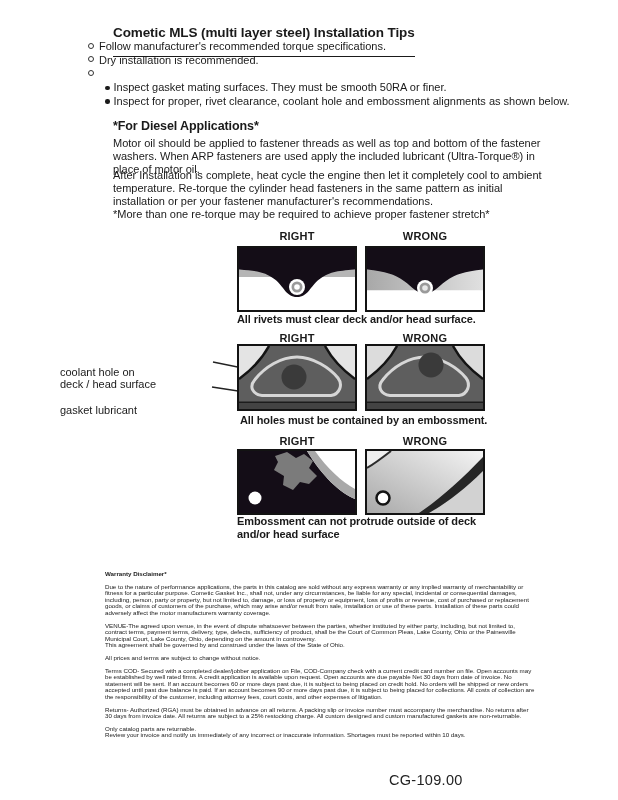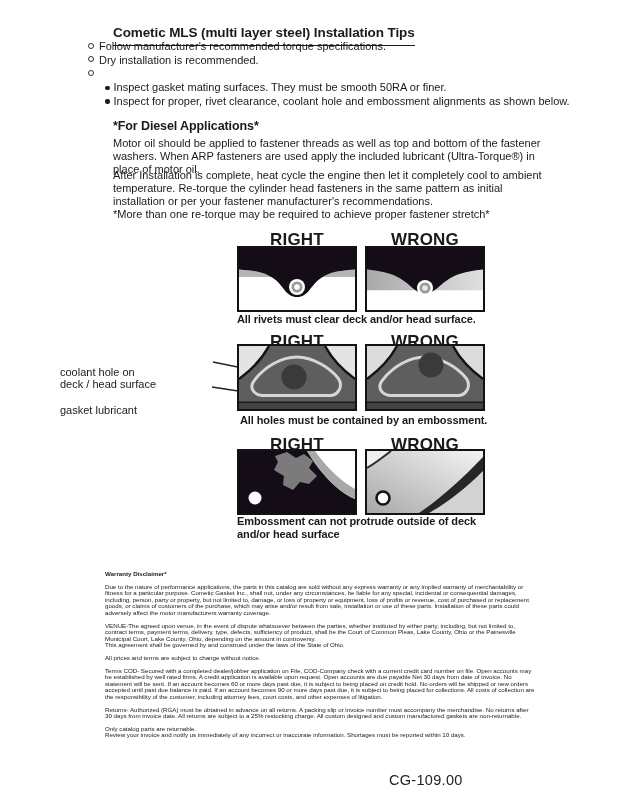--- a/index.html
+++ b/index.html
@@ -1,31 +1,31 @@
 <!DOCTYPE html>
 <html><head>
 <meta charset="utf-8">
 <style>
   html,body{margin:0;padding:0;background:#fff;}
   .sheet{position:relative;width:618px;height:800px;background:#ffffff;
          font-family:"Liberation Sans",sans-serif;color:#1a1a1a;overflow:hidden;}
   .abs{position:absolute;}
   .title{left:113px;top:25px;font-size:13.5px;font-weight:700;letter-spacing:-0.1px;
-         border-bottom:1.8px solid #1a1a1a;padding-bottom:5px;}
+         border-bottom:1.8px solid #1a1a1a;padding-bottom:16px;}
   .tips{left:88px;top:40px;font-size:11px;line-height:13.7px;}
   .tip-row{white-space:nowrap;}
   .tip-row.sub{margin-left:17px;}
   .ring{display:inline-block;width:4px;height:4px;border:1px solid #333;border-radius:50%;
         margin-right:5px;vertical-align:1.5px;}
   .dot{display:inline-block;width:4.5px;height:4.5px;background:#1a1a1a;border-radius:50%;
        margin-right:4px;vertical-align:1px;}
   .h2{left:113px;top:119px;font-size:12.5px;font-weight:700;letter-spacing:-0.1px;}
   .para{left:113px;width:438px;font-size:11px;line-height:13.2px;}
   .p1{top:137px;} .p2{top:169px;} .p3{top:208px;}
-  .dg-header{width:120px;text-align:center;font-weight:700;font-size:17px;letter-spacing:0.2px;}
+  .dg-header{width:120px;text-align:center;font-weight:700;font-size:11px;letter-spacing:0.2px;}
   .panel{border:2px solid #131313;background:#fff;line-height:0;}
   .panel svg{display:block;}
   .caption{font-size:11px;font-weight:700;letter-spacing:-0.1px;}
   .lbl{font-size:11px;width:151px;left:60px;line-height:11.5px;margin-top:24px;}
   .leader{pointer-events:none;}
   .warranty{left:105px;top:571px;width:430px;font-size:6.2px;line-height:6.6px;letter-spacing:-0.02px;}
   .w-head{font-weight:700;margin:0 0 6px 0;}
   .wp{margin:0 0 6px 0;}
   .wp.tight{margin-bottom:0;}
   .footer{left:389px;top:756px;font-size:14.5px;letter-spacing:0.3px;color:#222;margin-top:16px;}

